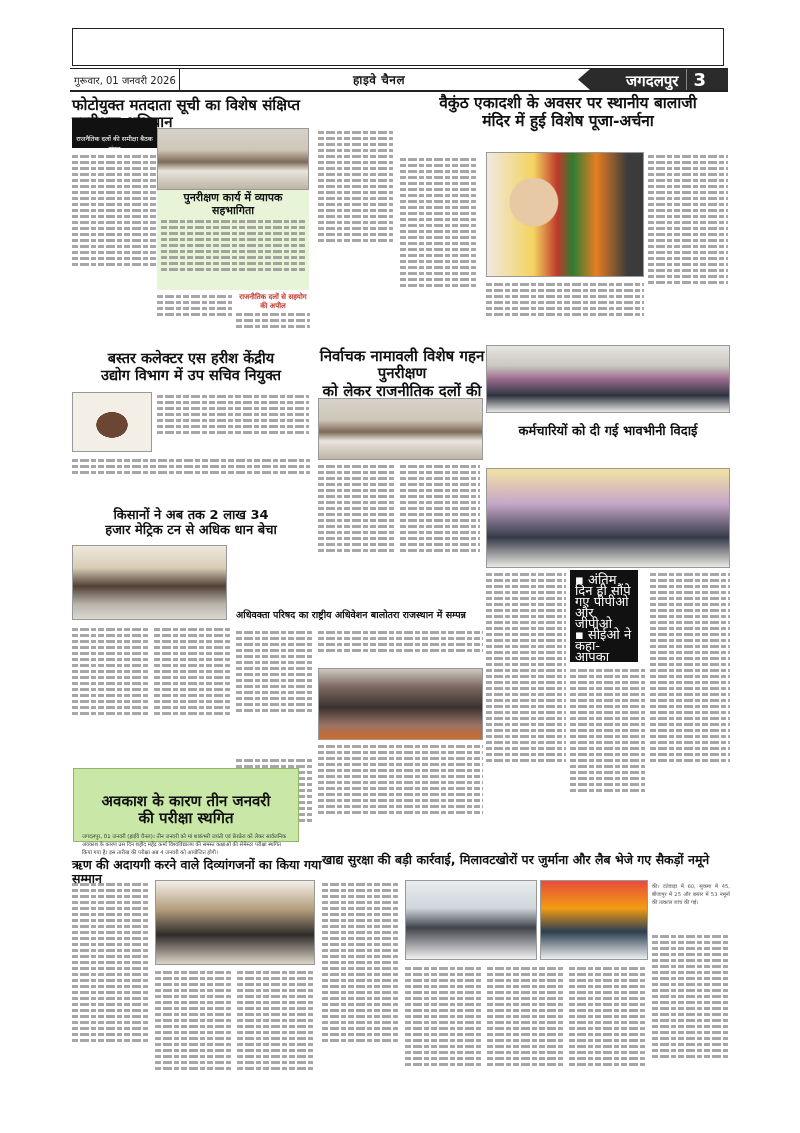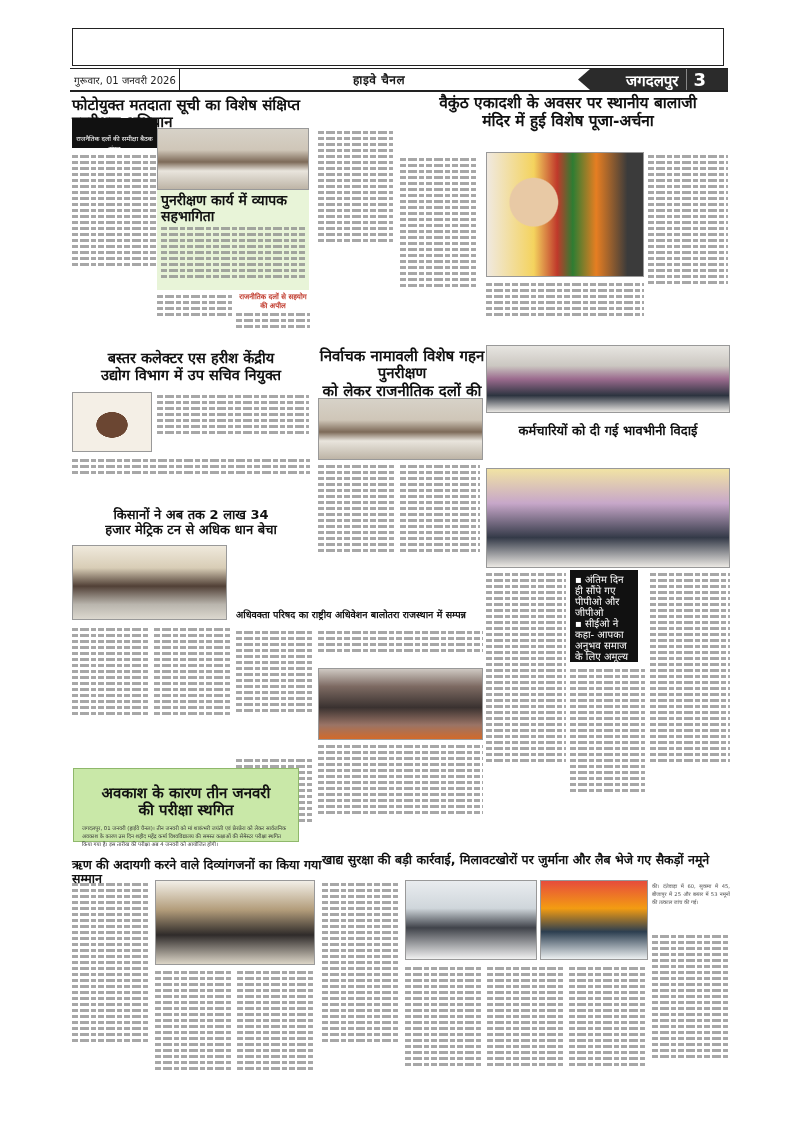--- a/index.html
+++ b/index.html
@@ -28,24 +28,24 @@
   .ph-farm { background: linear-gradient(180deg,#efe9dc 0%,#d8cdb6 30%,#514036 55%,#b9b5ad 80%,#dcd8cf 100%); }
   .ph-crowd { background: linear-gradient(180deg,#cfc9c3 0%,#7d6a62 25%,#3a3230 55%,#9a7466 80%,#d26a2a 100%); }
   .ph-group { background: linear-gradient(180deg,#f1e3a4 0%,#c7a7c9 35%,#343a48 70%,#ece9e4 100%); }
   .ph-honor { background: linear-gradient(180deg,#f2efe7 0%,#b29c7a 35%,#2f2b2a 65%,#dcd5c7 100%); }
   .ph-food1 { background: linear-gradient(180deg,#e9ecef 0%,#cfd6db 35%,#40434a 60%,#f1f1f1 100%); }
   .ph-food2 { background: linear-gradient(180deg,#e74c3c 0%,#f39c12 35%,#2c3e50 65%,#ecf0f1 100%); }
 
   .caption-box { position: absolute; left: 81px; top: 130px; width: 150px; height: 30px; background: #111; color: #fff; font-size: 7.5px; line-height: 12px; text-align: center; padding-top: 16px; }
   .subhead-green { position: absolute; background: #e8f4d8; }
   .subhead-red { color: #c0392b; font-weight: bold; font-size: 7px; text-align: center; }
-  .notice { position: absolute; left: 73px; top: 768px; width: 226px; height: 74px; background: #c9e8a8; border: 1px solid #8fb86b; padding: 16px 8px; }
+  .notice { position: absolute; left: 73px; top: 768px; width: 226px; height: 74px; background: #c9e8a8; border: 1px solid #8fb86b; padding: 24px 8px; }
   .notice .hl { text-align: center; font-size: 15px; }
   .notice .nt { font-size: 5.3px; line-height: 8px; color: #333; margin-top: 4px; }
-  .sidebox { position: absolute; left: 570px; top: 570px; width: 68px; height: 92px; background: #111; color: #fff; font-size: 10px; line-height: 11px; padding: 4px 5px; }
+  .sidebox { position: absolute; left: 570px; top: 570px; width: 68px; height: 92px; background: #111; color: #fff; font-size: 13px; line-height: 11px; padding: 4px 5px; }
   .sidebox p::before { content: "\25AA  "; }
 </style>
 </head>
 <body>
 
 <div class="topbox"></div>
 
 <div class="masthead">
   <div class="mh-date">गुरूवार, 01 जनवरी 2026</div>
   <div class="mh-title">हाइवे चैनल</div>
@@ -73,21 +73,21 @@
     <span></span>
     <span></span>
     <span></span>
     <span></span>
     <span></span>
     <span></span>
     <span></span>
 </div>
 <div class="photo ph-meeting" style="left:157px;top:128px;width:152px;height:62px;"></div>
 <div class="subhead-green" style="left:157px;top:190px;width:152px;height:100px;padding:2px 4px;">
-  <div class="hl" style="font-size:14px;">पुनरीक्षण कार्य में व्यापक सहभागिता</div>
+  <div class="hl" style="font-size:11px;text-align:center;">पुनरीक्षण कार्य में व्यापक सहभागिता</div>
   <div class="lines" style="height:80px;">
       <span></span>
       <span></span>
       <span></span>
       <span></span>
       <span></span>
       <span></span>
       <span></span>
       <span></span>
       <span></span>

